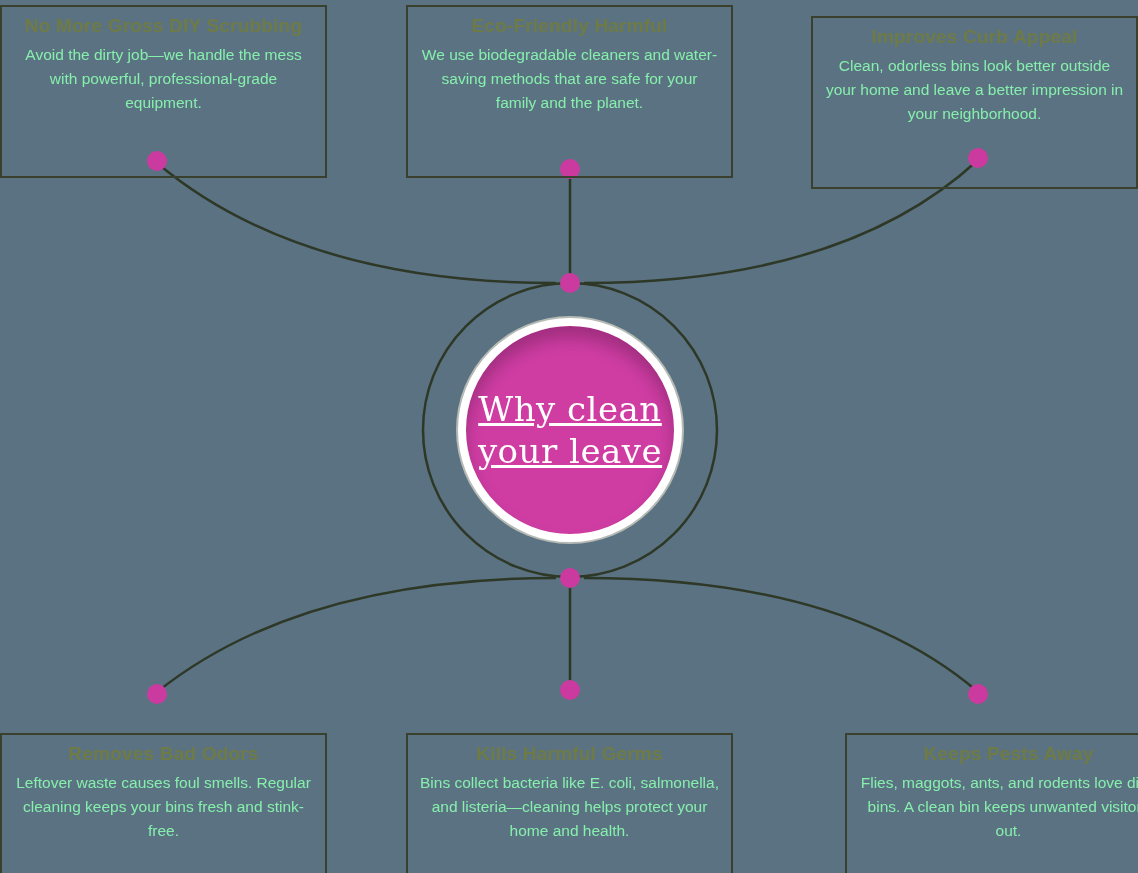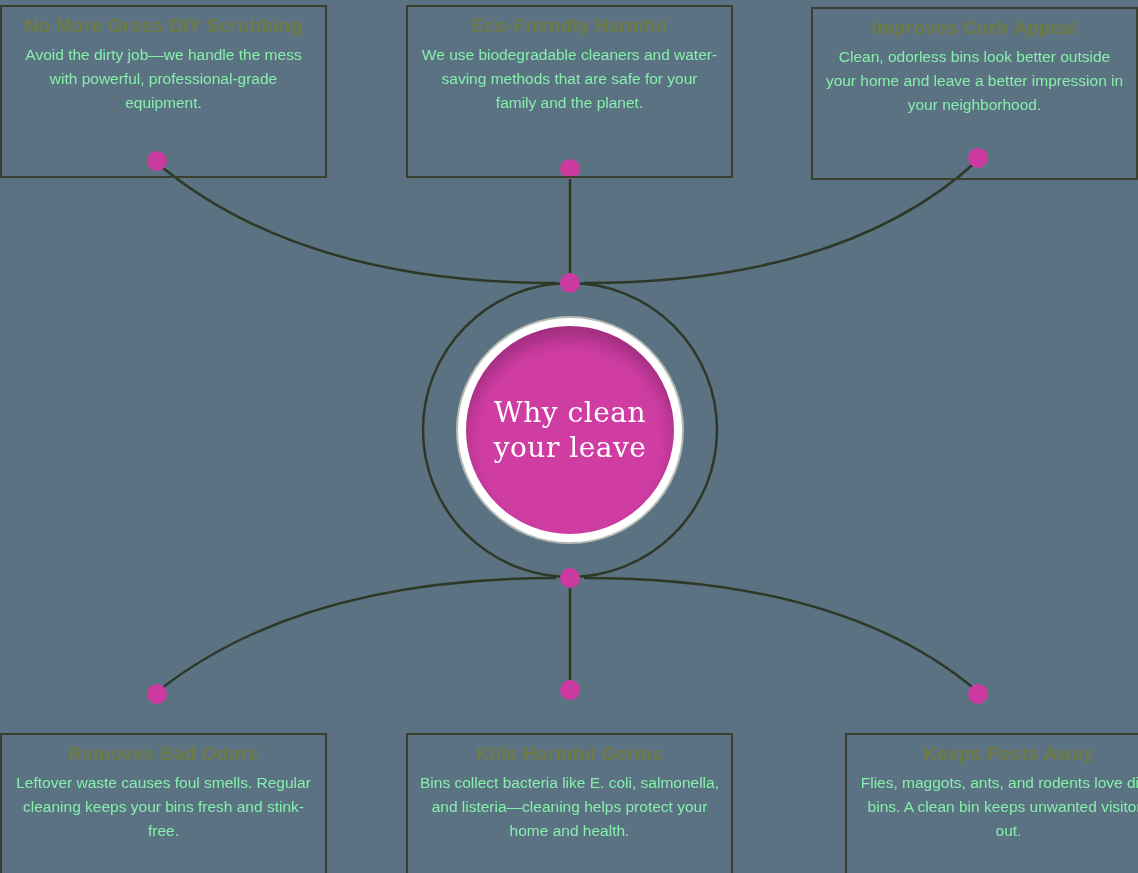--- a/index.html
+++ b/index.html
@@ -33,21 +33,21 @@
   }
   .card p{
     margin:0 auto;
     font-size:15.5px;
     line-height:1.55;
     color:#86efac;
     max-width:300px;
   }
   .card-1{left:0;top:5px;}
   .card-2{left:406px;top:5px;}
-  .card-3{left:811px;top:7px;width:327px;}
+  .card-3{left:811px;top:16px;width:327px;}
   .card-4{left:0;top:733px;}
   .card-5{left:406px;top:733px;}
   .card-6{left:845px;top:733px;width:327px;}
 
   .center-circle{
     position:absolute;
     left:458px;top:318px;
     width:224px;height:224px;
     box-sizing:border-box;
     border-radius:50%;
@@ -57,23 +57,24 @@
     display:flex;
     flex-direction:column;
     align-items:center;
     justify-content:center;
     text-align:center;
   }
   .center-circle .line1,
   .center-circle .line2{
     font-family:"DejaVu Serif","Liberation Serif",serif;
     color:#ffffff;
-    font-size:28px;
+    font-size:34px;
     line-height:1.25;
     letter-spacing:.5px;
+    text-decoration:underline;
   }
 </style>
 </head>
 <body>
 
 <div class="canvas">
 
   <svg class="connectors" width="1138" height="873" viewBox="0 0 1138 873">
 
     <circle class="outer-ring" cx="570" cy="430" r="147"></circle>

